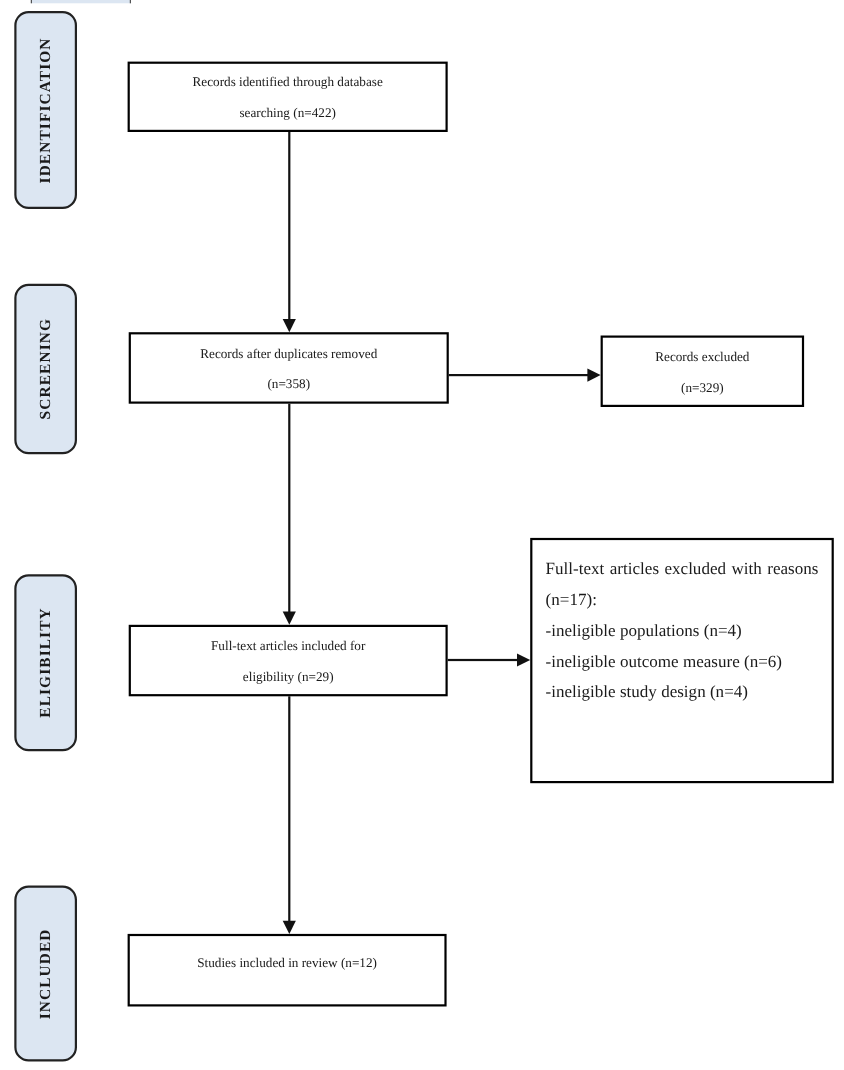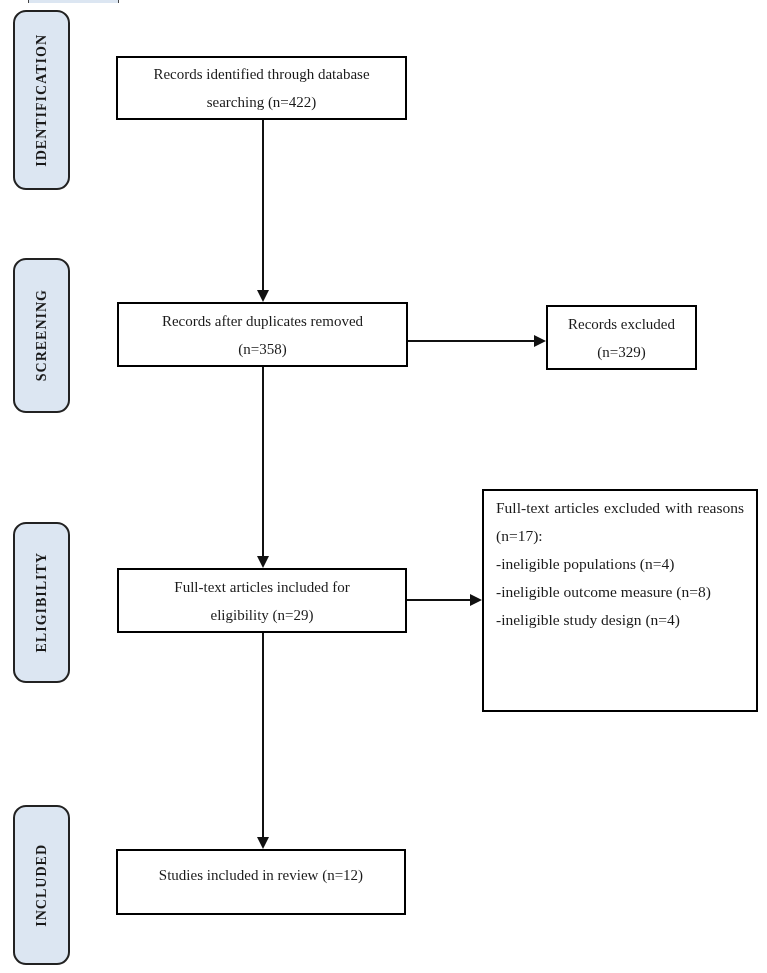--- a/index.html
+++ b/index.html
@@ -37,40 +37,40 @@
   .stage-screening{top:258px;height:155px;}
   .stage-eligibility{top:522px;height:161px;}
   .stage-included{top:805px;height:160px;}
 
   
   .fbox{
     position:absolute;
     background:#ffffff;
     border:2px solid #000000;
     box-sizing:border-box;
-    font-size:15px;
+    font-size:12px;
     line-height:28px;
     text-align:right;
   }
   .fbox .inner{
     position:absolute;inset:0;
     display:flex;flex-direction:column;
     align-items:center;justify-content:center;
   }
   .box-identified{left:116px;top:56px;width:291px;height:64px;}
   .box-duplicates{left:117px;top:302px;width:291px;height:65px;}
-  .box-records-excluded{left:546px;top:305px;width:151px;height:65px;}
+  .box-records-excluded{left:546px;top:305px;width:185px;height:65px;}
   .box-fulltext{left:117px;top:568px;width:290px;height:65px;}
   .box-included{left:116px;top:849px;width:290px;height:66px;padding-left:24px;}
   .box-included .inner{justify-content:flex-start;padding-top:10px;}
   .box-fulltext-excluded{
     left:482px;top:489px;width:276px;height:223px;
     text-align:left;line-height:28px;font-size:15.5px;
   }
-  .box-fulltext-excluded .pad{padding:3px 12px 0 12px;}
+  .box-fulltext-excluded .pad{padding:13px 12px 0 12px;}
   .box-fulltext-excluded p{margin:0;text-align:justify;}
   .box-fulltext-excluded ul{margin:0;padding:0;list-style:none;}
 
   
   .vline{position:absolute;width:0;border-left:2px solid #111111;}
   .hline{position:absolute;height:0;border-top:2px solid #111111;}
   .head-down{
     position:absolute;width:0;height:0;
     border-left:6px solid transparent;
     border-right:6px solid transparent;
@@ -139,21 +139,21 @@
       <div>Full-text articles included for</div>
       <div>eligibility (n=29)</div>
     </div>
   </div>
 
   <div class="fbox box-fulltext-excluded">
     <div class="pad">
       <p>Full-text articles excluded with reasons (n=17):</p>
       <ul>
         <li>-ineligible populations (n=4)</li>
-        <li>-ineligible outcome measure (n=8)</li>
+        <li>-ineligible outcome measure (n=6)</li>
         <li>-ineligible study design (n=4)</li>
       </ul>
     </div>
   </div>
 
   <div class="fbox box-included">
     <div class="inner">
       <div>Studies included in review (n=12)</div>
     </div>
   </div>

